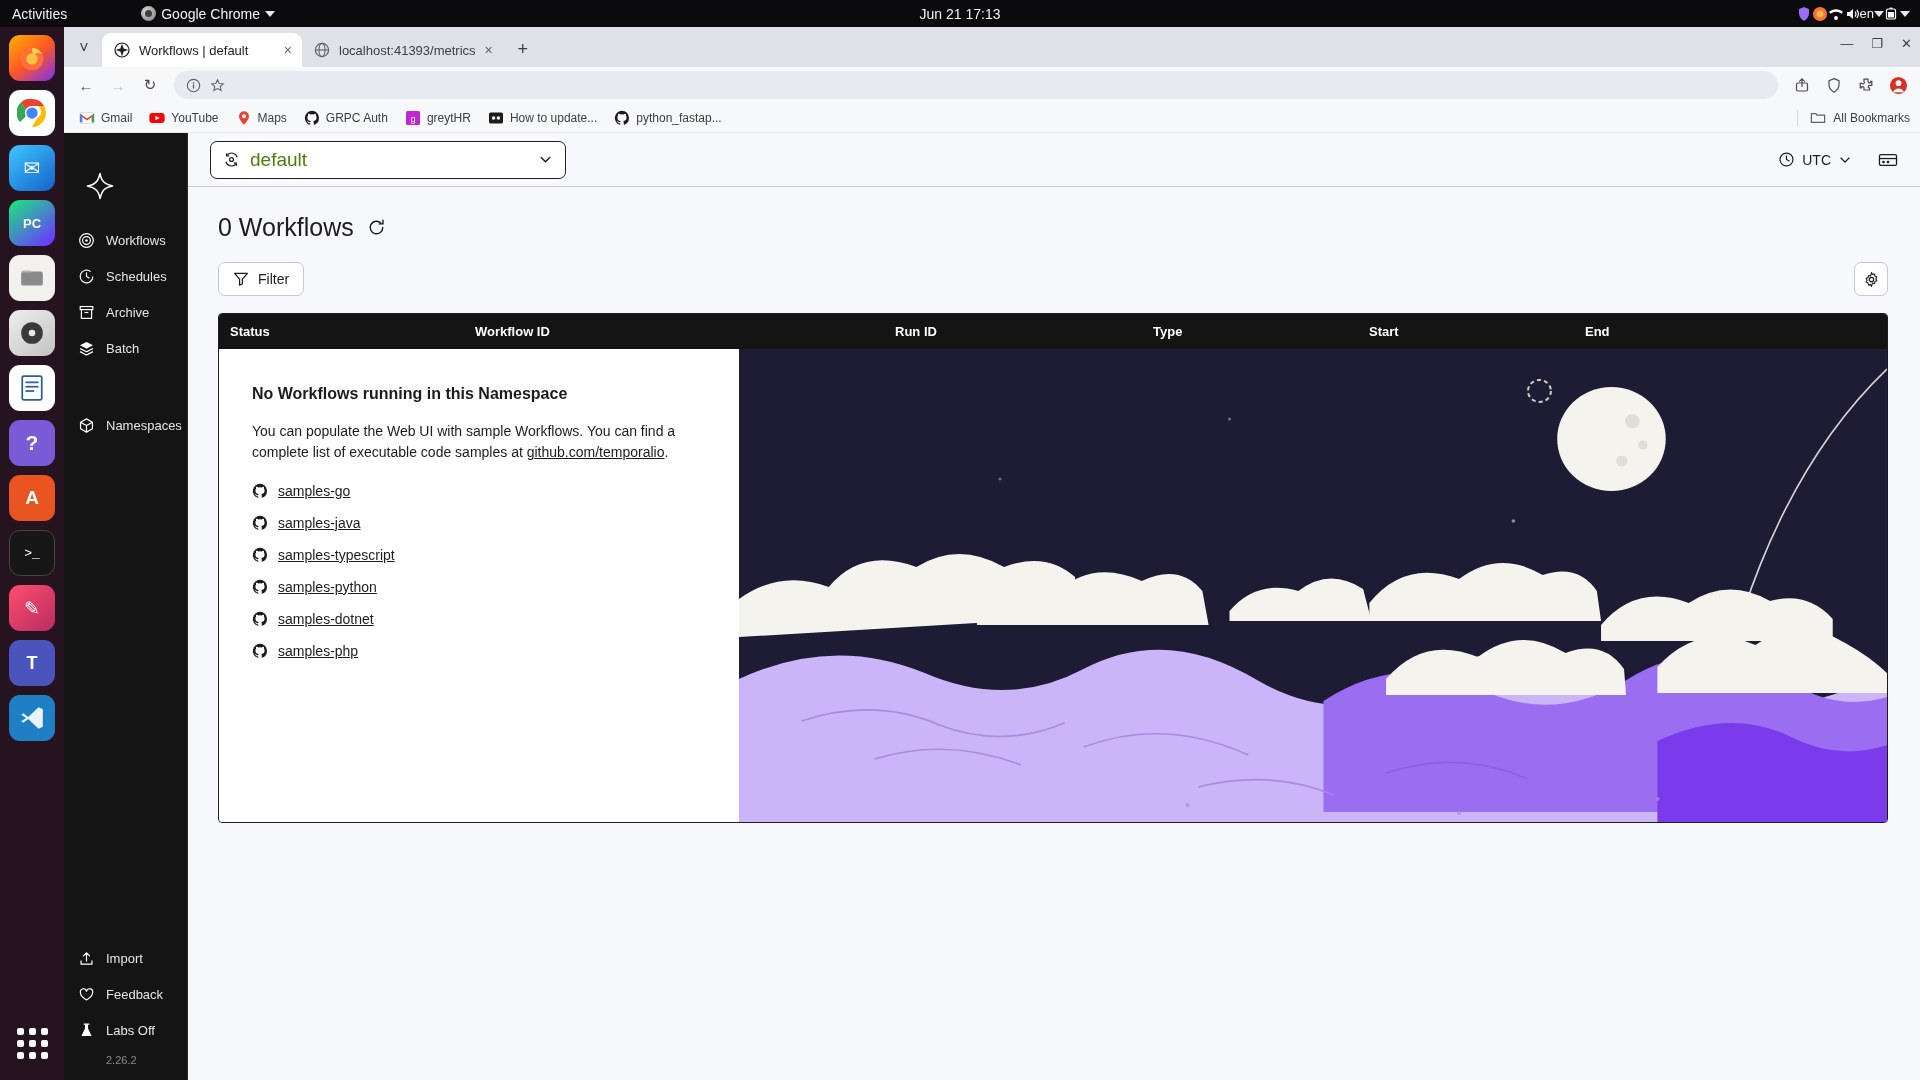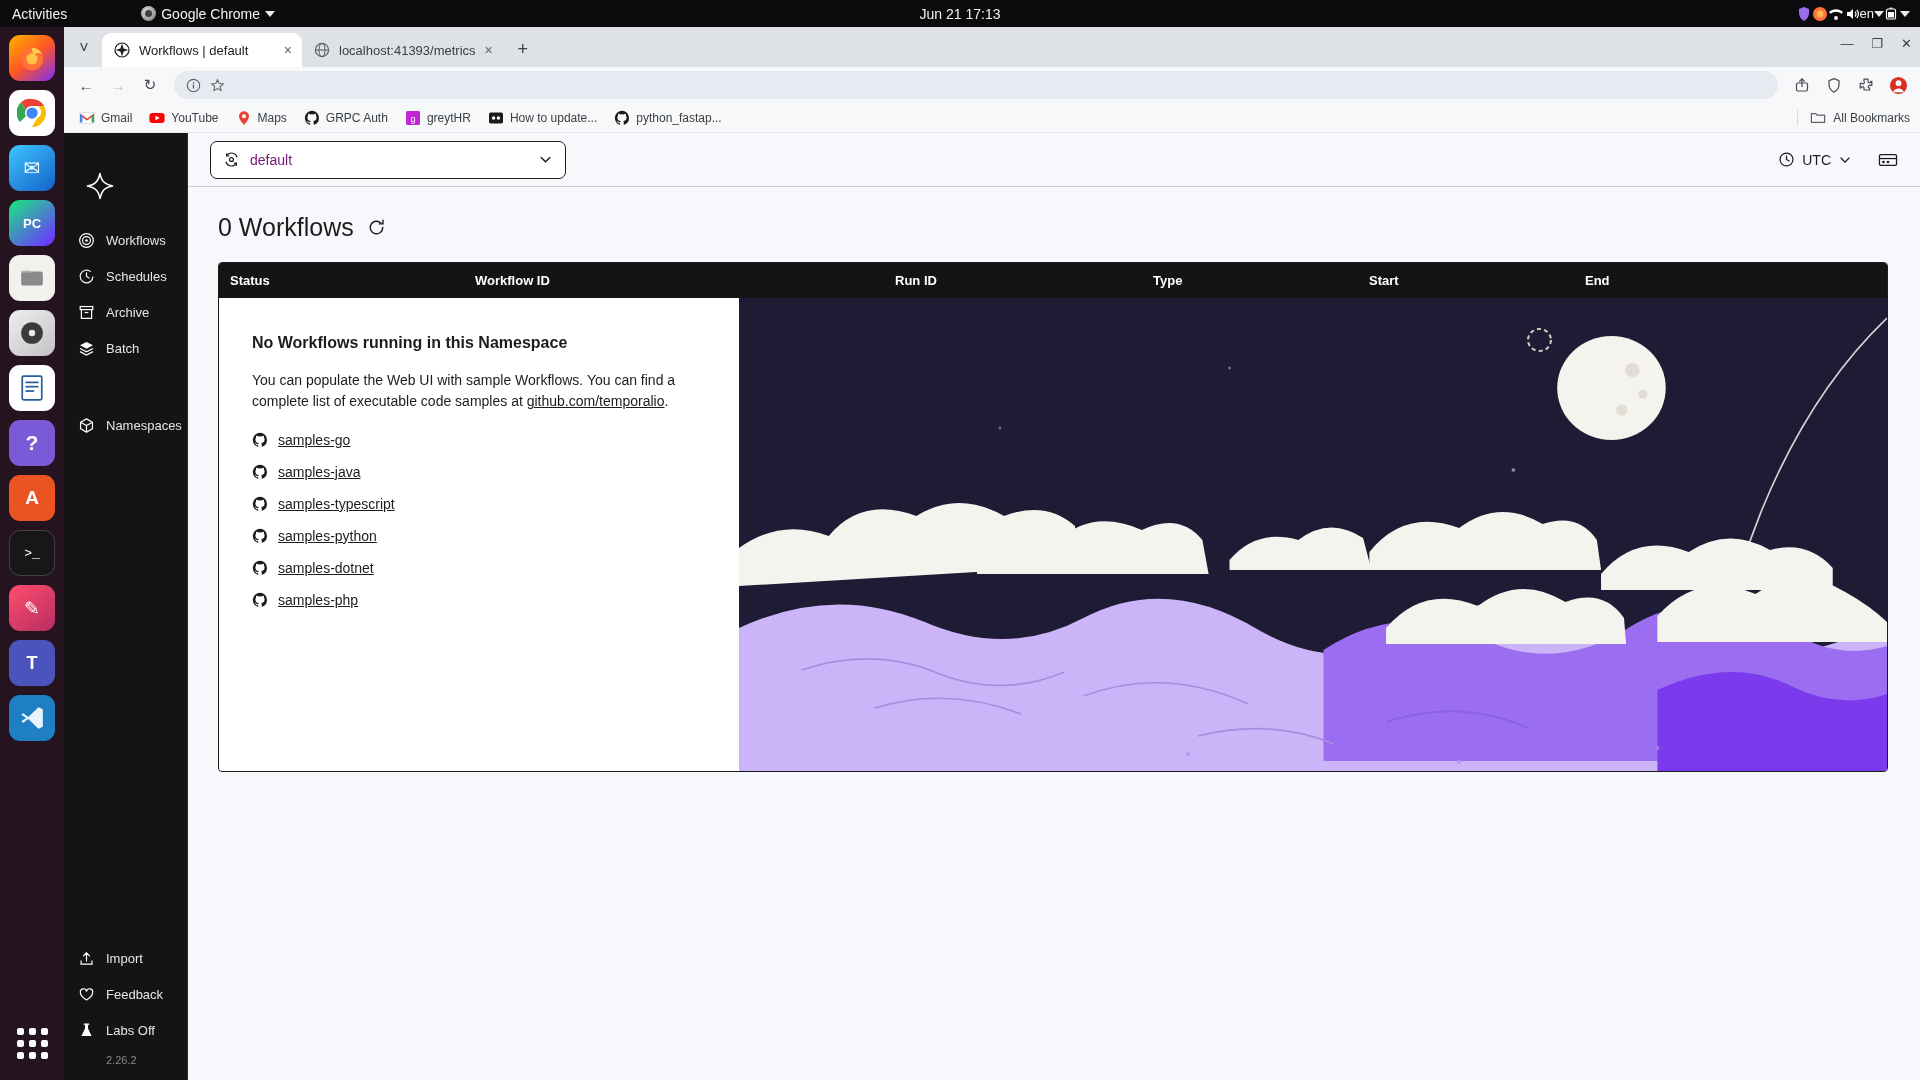--- a/index.html
+++ b/index.html
@@ -141,21 +141,21 @@
   .version { font-size: 11px; color: #8a8a8a; padding-left: 36px; margin-top: 3px; }
 
   .content { flex: 1; display: flex; flex-direction: column; min-width: 0; }
   .apptop {
     height: 54px; display: flex; align-items: center; padding: 0 22px;
     border-bottom: 1px solid #c8cade; background: #f7f8fb; gap: 12px;
   }
   .ns-select {
     width: 356px; height: 38px; background: #fff; border: 1px solid #1c1c1c;
     border-radius: 7px; display: flex; align-items: center; gap: 10px;
-    padding: 0 12px; font-size: 14px; color: #701a75;
+    padding: 0 12px; font-size: 19px; color: #4d7c0f;
   }
   .ns-name { flex: 1; }
   .apptop-right { margin-left: auto; display: flex; align-items: center; gap: 26px; }
   .tz { display: flex; align-items: center; gap: 7px; font-size: 14px; color: #1c1c1c; }
 
   .main { flex: 1; padding: 26px 32px 0 30px; overflow: hidden; }
   .page-title-row { display: flex; align-items: center; gap: 13px; margin-bottom: 20px; }
   .page-title { font-size: 25px; font-weight: 400; color: #1c1c1c; }
   .toolrow { display: flex; align-items: center; margin-bottom: 17px; }
   .filter-btn {
@@ -555,20 +555,34 @@
 
         <div class="main">
           <div class="page-title-row">
             <span class="page-title">0 Workflows</span>
             <svg width="19" height="19" viewBox="0 0 20 20">
               <path d="M16.6 10a6.6 6.6 0 11-2-4.7" fill="none" stroke="#1c1c1c" stroke-width="1.5" stroke-linecap="round"></path>
               <path d="M16.8 2.4v3.8h-3.8" fill="none" stroke="#1c1c1c" stroke-width="1.5" stroke-linecap="round"></path>
             </svg>
           </div>
 
+          <div class="toolrow">
+            <div class="filter-btn">
+              <svg width="16" height="16" viewBox="0 0 18 18">
+                <path d="M1.8 2.6h14.4l-5.6 6.6v5.2l-3.2 1.6V9.2z" fill="none" stroke="#1c1c1c" stroke-width="1.4" stroke-linejoin="round"></path>
+              </svg>
+              <span>Filter</span>
+            </div>
+            <div class="gear-btn">
+              <svg width="17" height="17" viewBox="0 0 20 20">
+                <circle cx="10" cy="10" r="2.6" fill="none" stroke="#1c1c1c" stroke-width="1.4"></circle>
+                <path d="M10 1.8l1.1 2.2 2.4-.5.6 2.4 2.2 1.1-1.2 2.1 1.2 2.1-2.2 1.1-.6 2.4-2.4-.5L10 18.2l-1.1-2.2-2.4.5-.6-2.4-2.2-1.1 1.2-2.1-1.2-2.1 2.2-1.1.6-2.4 2.4.5z" fill="none" stroke="#1c1c1c" stroke-width="1.3" stroke-linejoin="round"></path>
+              </svg>
+            </div>
+          </div>
 
           <div class="table-wrap">
             <div class="thead">
               <div class="th" style="width:245px">Status</div>
               <div class="th" style="width:420px">Workflow ID</div>
               <div class="th" style="width:258px">Run ID</div>
               <div class="th" style="width:216px">Type</div>
               <div class="th" style="width:216px">Start</div>
               <div class="th" style="flex:1">End</div>
             </div>

